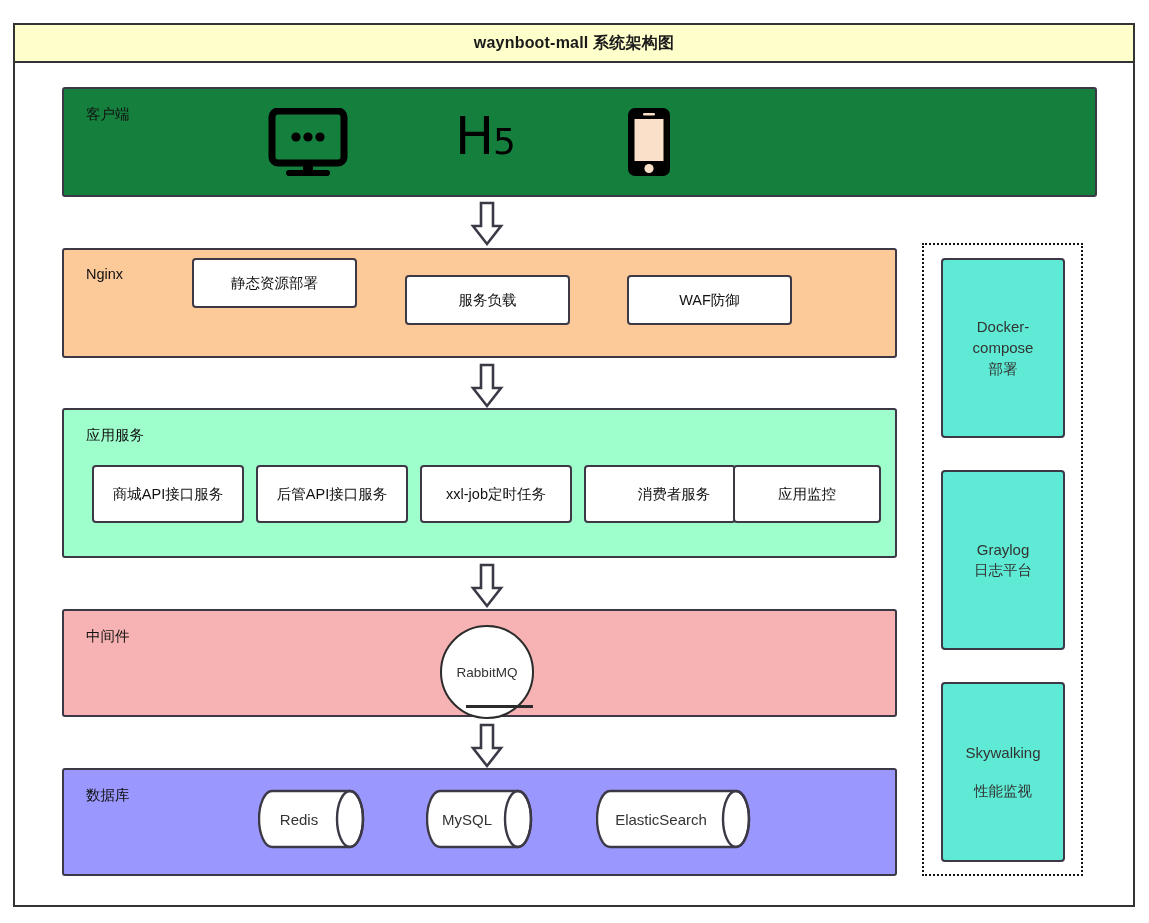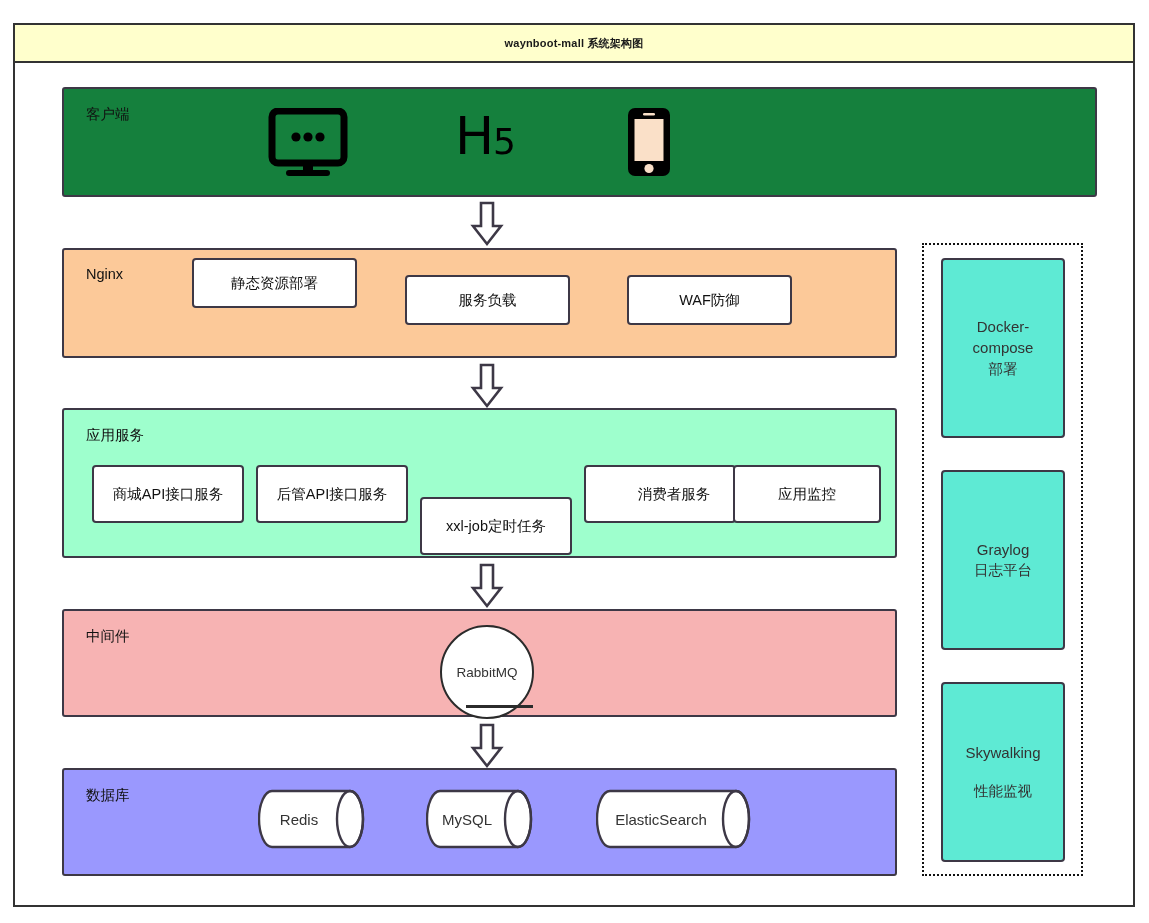--- a/index.html
+++ b/index.html
@@ -33,21 +33,21 @@
     width: 1122px;
     height: 40px;
     box-sizing: border-box;
     border: 2px solid #333333;
     background: #ffffcc;
     display: flex;
     align-items: center;
     justify-content: center;
   }
   .title-bar .title-text {
-    font-size: 11px;
+    font-size: 16px;
     font-weight: bold;
     color: #1a1a1a;
     letter-spacing: 0.2px;
   }
 
   
   .band {
     position: absolute;
     box-sizing: border-box;
     border: 2px solid #3d3846;
@@ -222,21 +222,21 @@
     <svg width="34" height="46" viewBox="0 0 34 46">
       <polygon points="11,2 23,2 23,25 31,25 17,43 3,25 11,25" fill="#ffffff" stroke="#3d3846" stroke-width="2.6" stroke-linejoin="miter"></polygon>
     </svg>
   </div>
 
   <div class="band band-app" style="left:62px; top:408px; width:835px; height:150px;">
     <span class="band-label">应用服务</span>
   </div>
   <div class="sub-box" style="left:92px; top:465px; width:152px; height:58px;">商城API接口服务</div>
   <div class="sub-box" style="left:256px; top:465px; width:152px; height:58px;">后管API接口服务</div>
-  <div class="sub-box" style="left:420px; top:465px; width:152px; height:58px;margin-top:32px;">xxl-job定时任务</div>
+  <div class="sub-box" style="left:420px; top:465px; width:152px; height:58px;">xxl-job定时任务</div>
   <div class="sub-box" style="left:584px; top:465px; width:152px; height:58px;padding-left:28px;">消费者服务</div>
   <div class="sub-box" style="left:733px; top:465px; width:148px; height:58px;">应用监控</div>
 
   <div class="arrow-down" style="left:470px; top:563px;">
     <svg width="34" height="46" viewBox="0 0 34 46">
       <polygon points="11,2 23,2 23,25 31,25 17,43 3,25 11,25" fill="#ffffff" stroke="#3d3846" stroke-width="2.6" stroke-linejoin="miter"></polygon>
     </svg>
   </div>
 
   <div class="band band-middle" style="left:62px; top:609px; width:835px; height:108px;">

